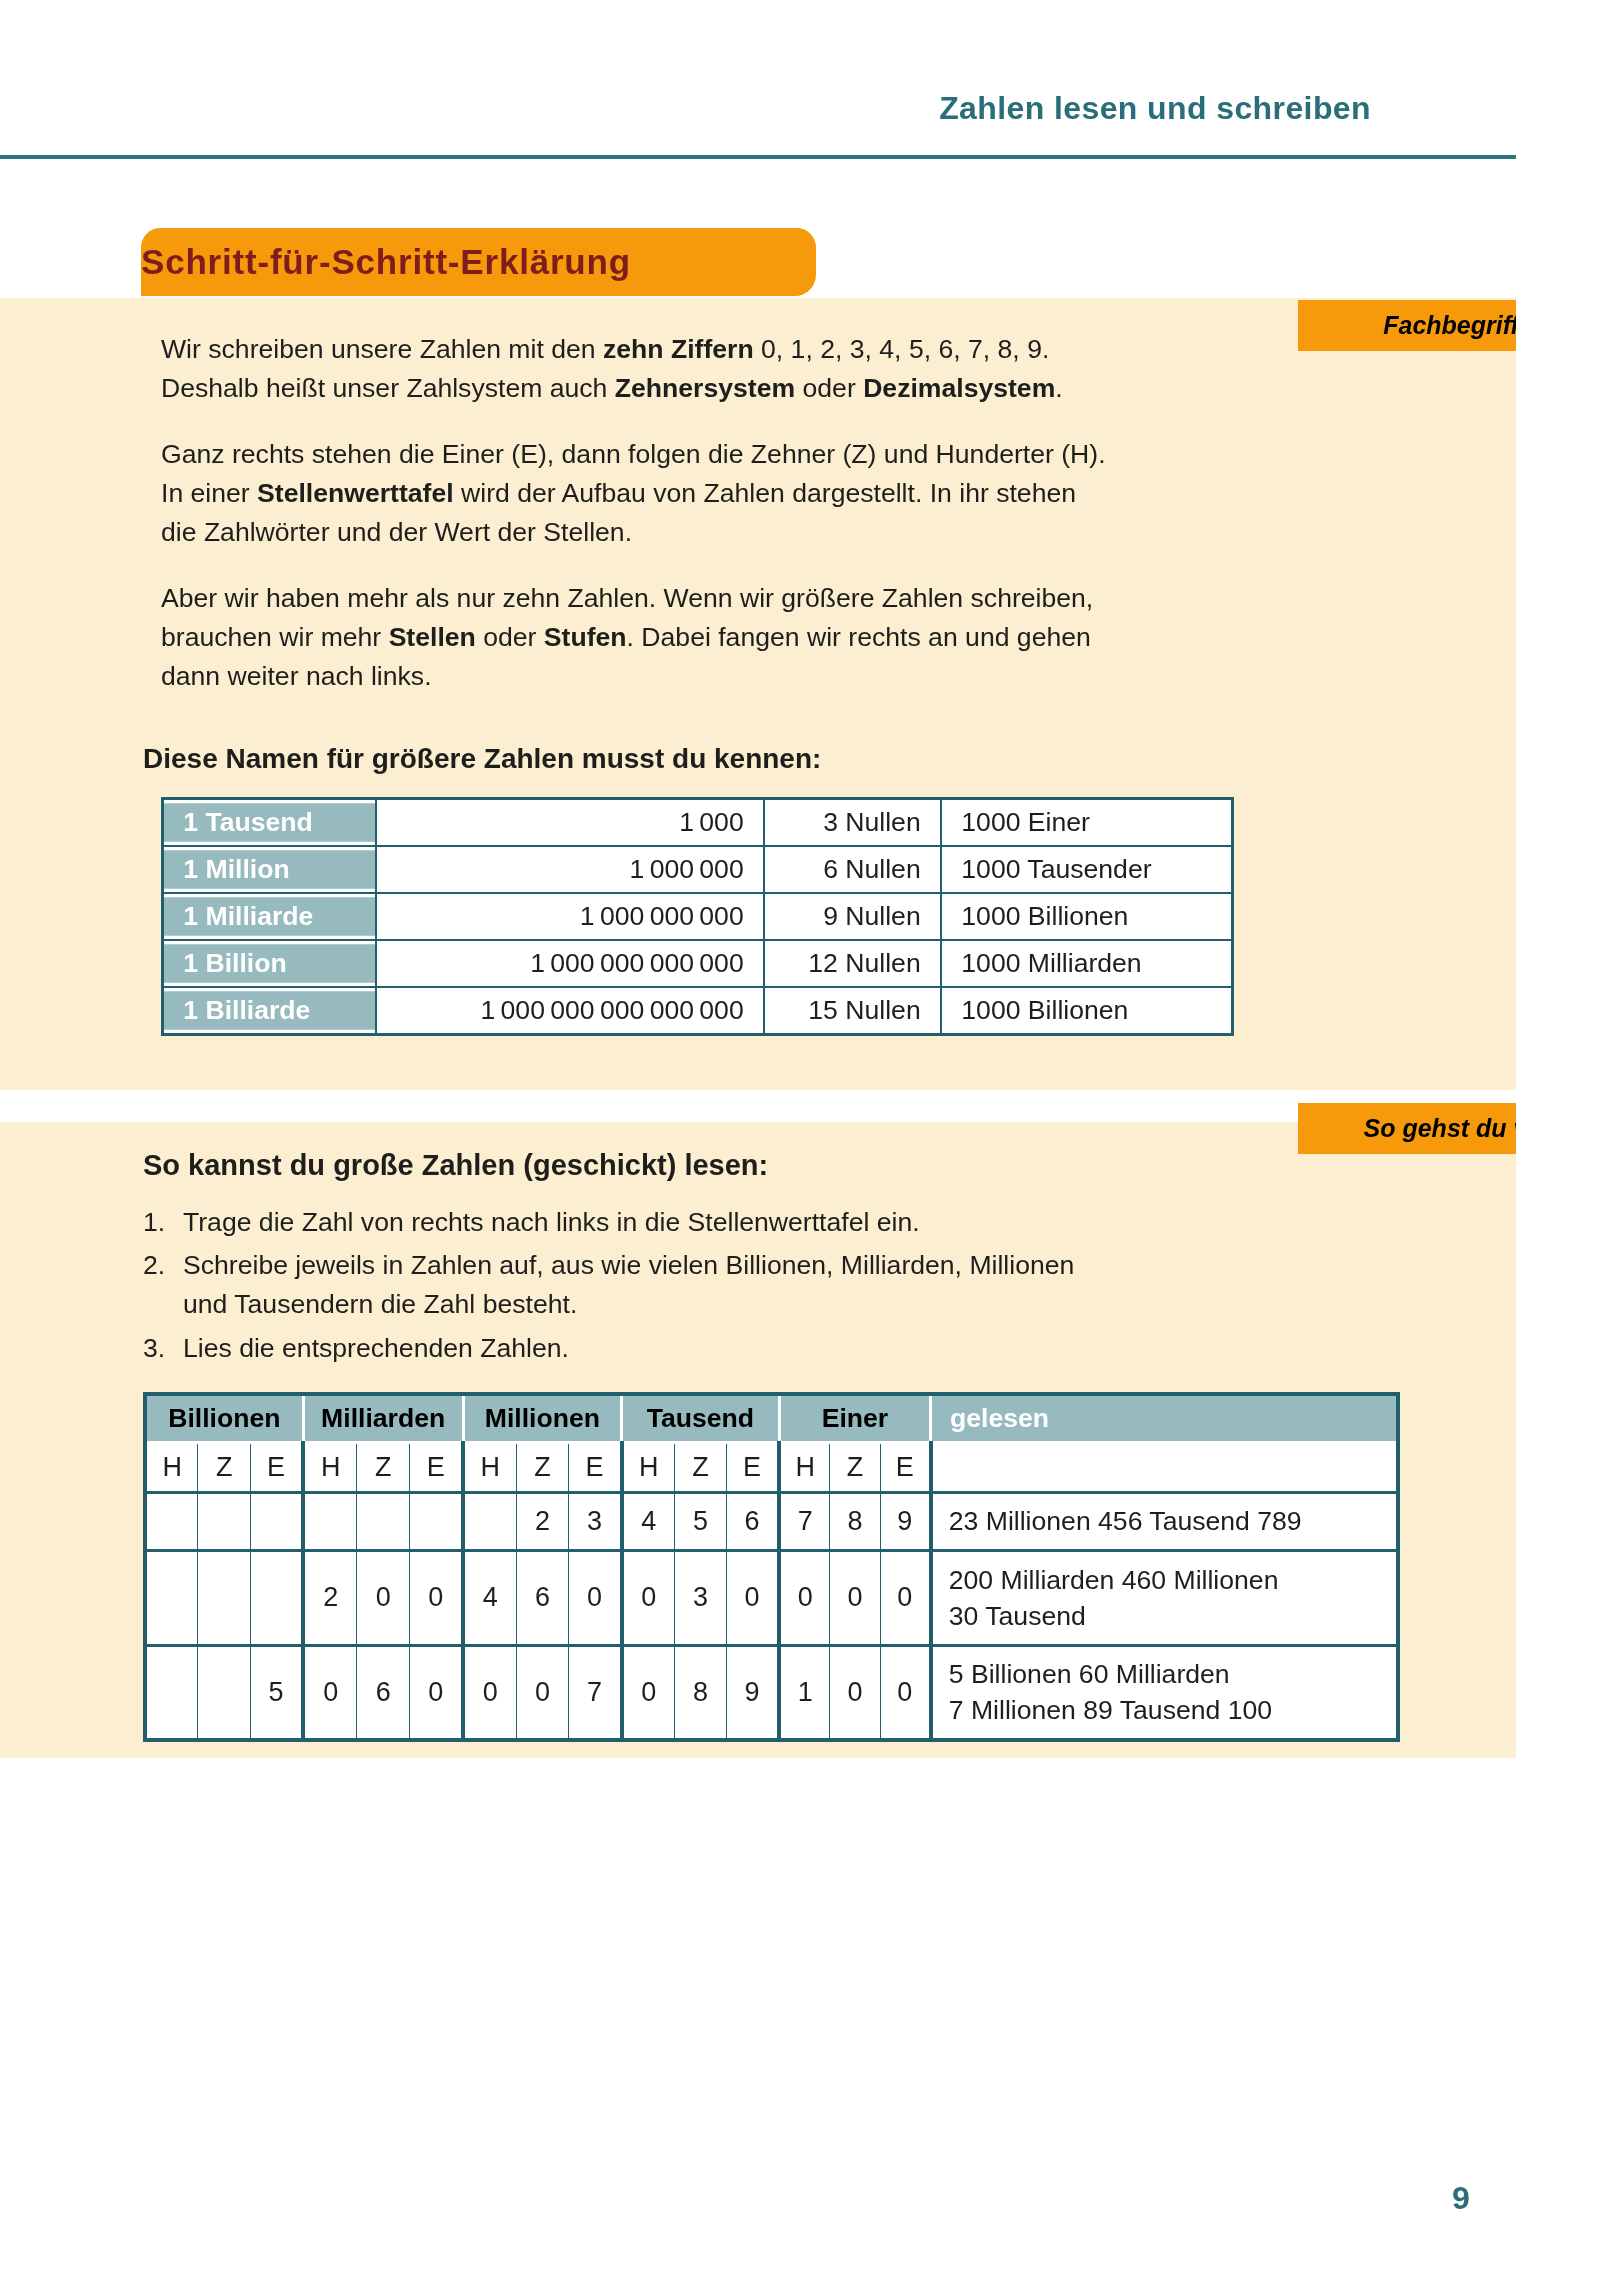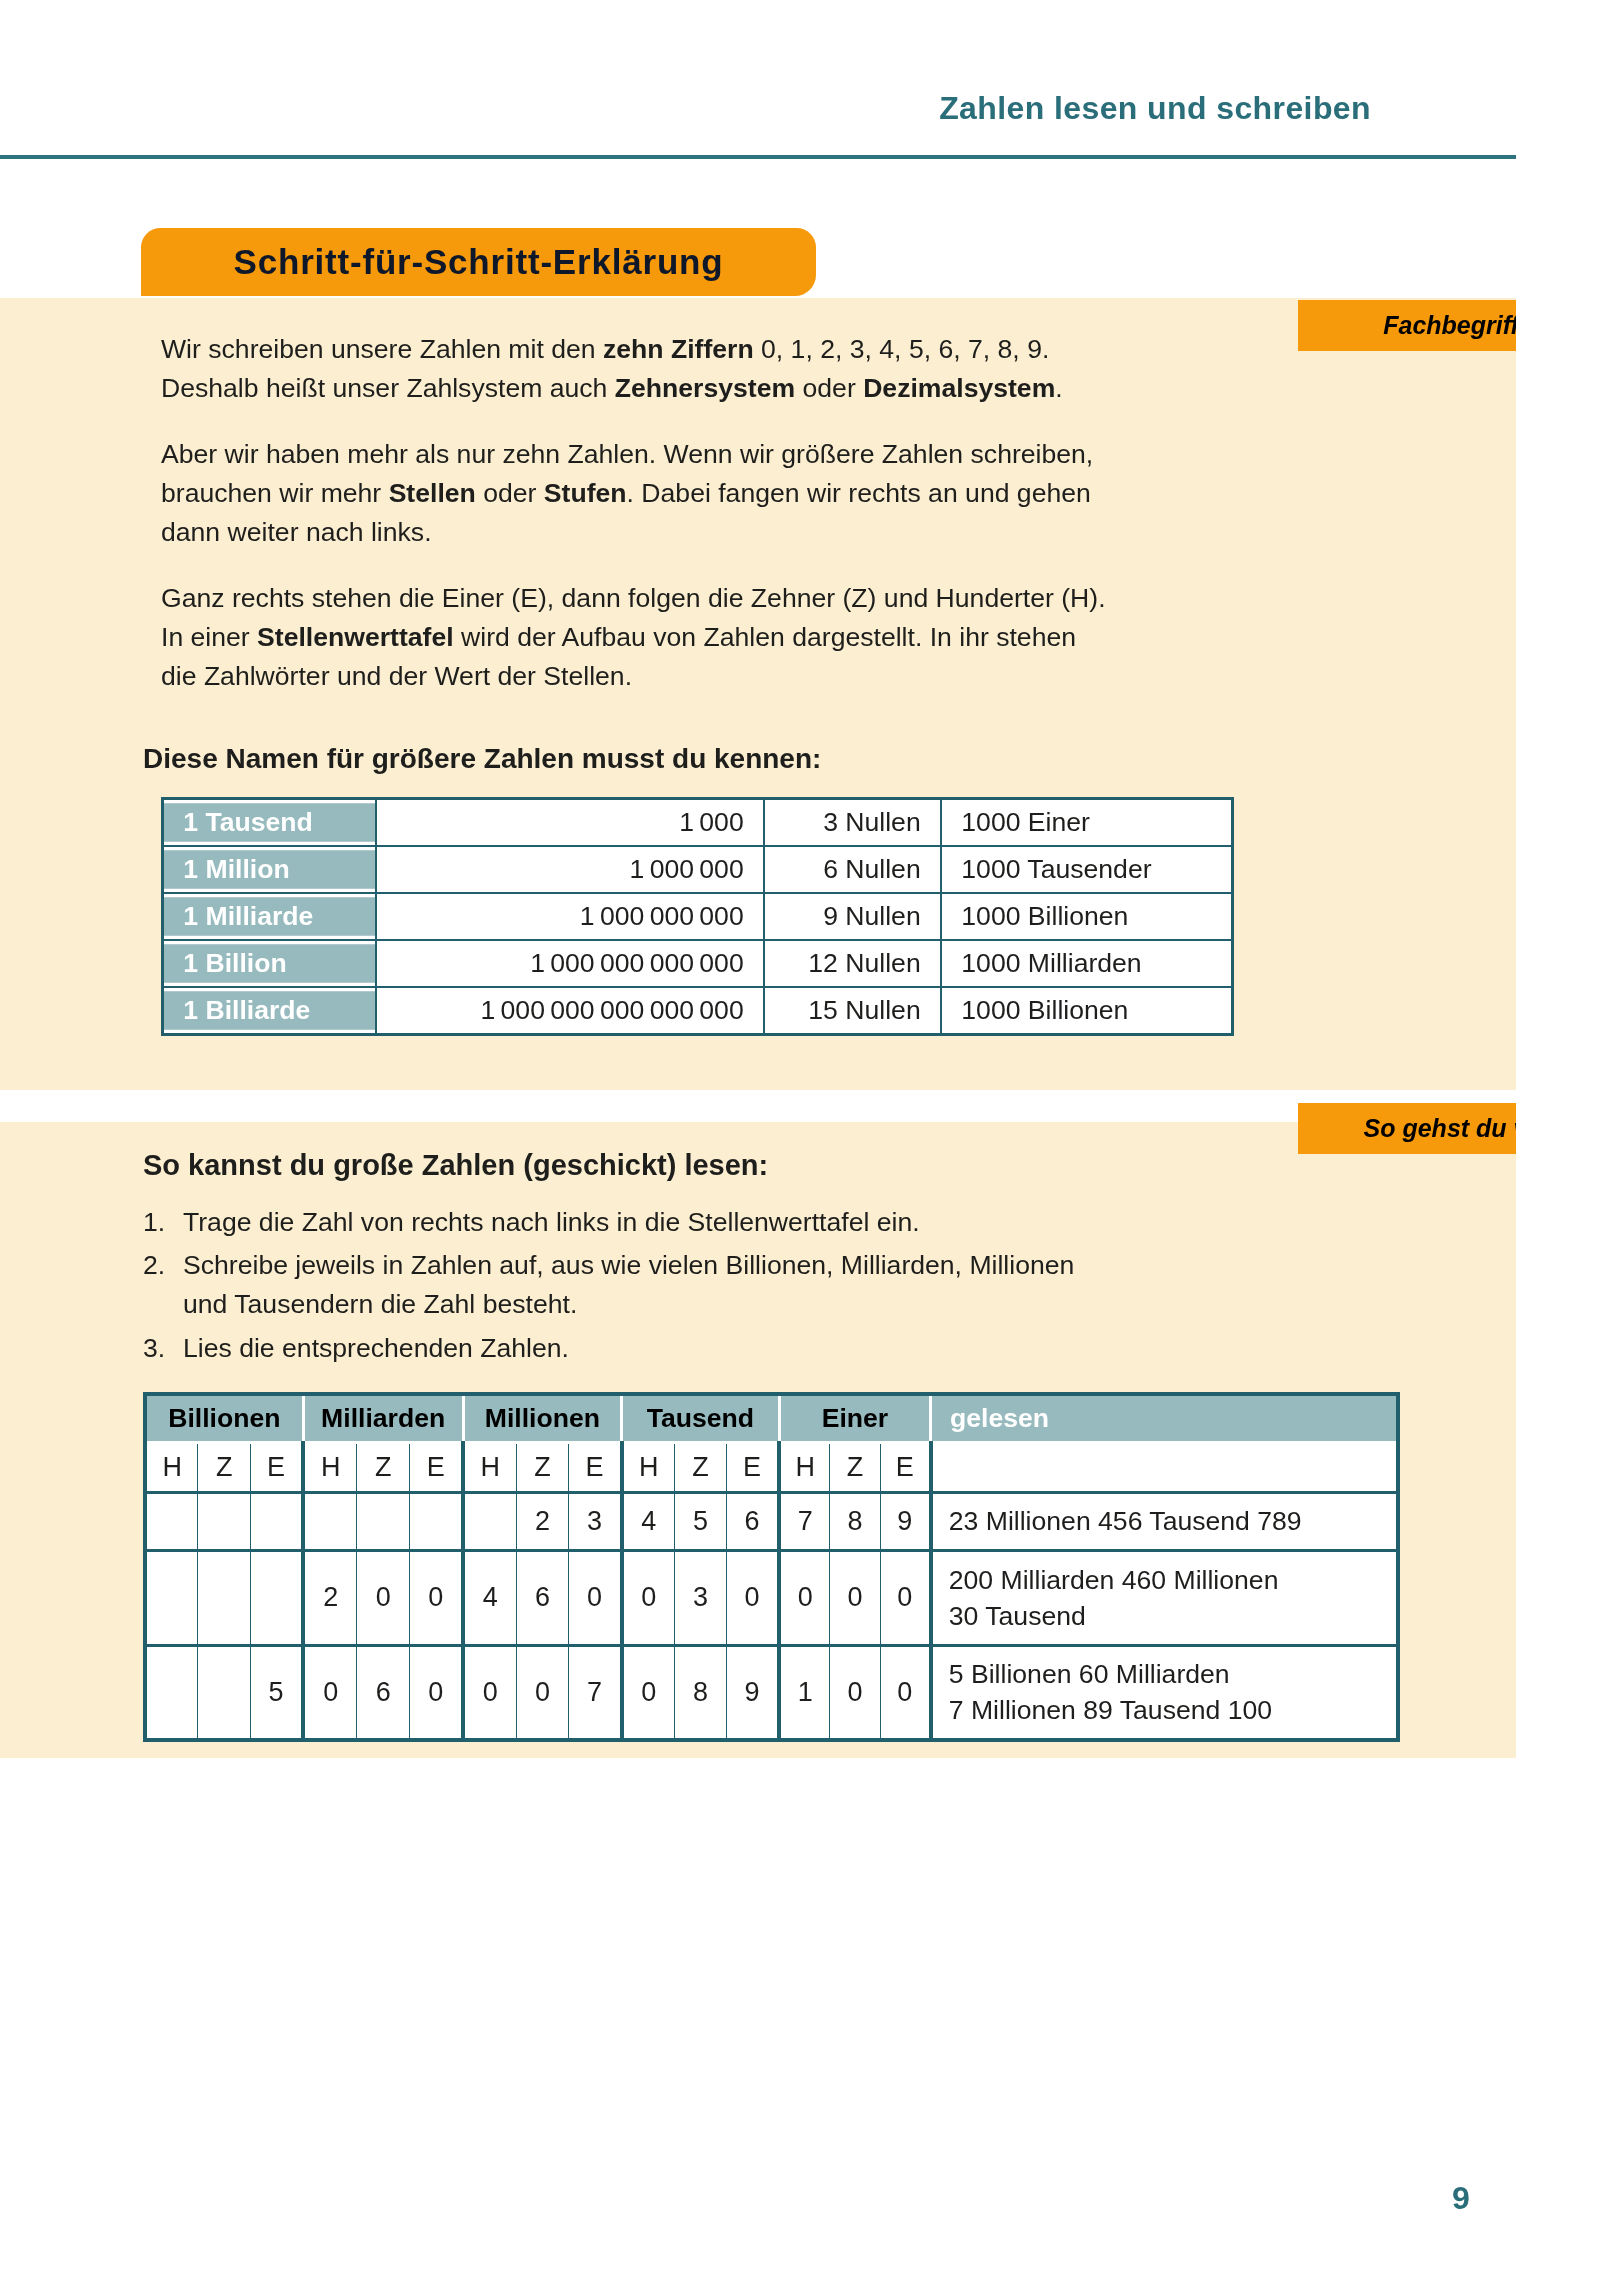--- a/index.html
+++ b/index.html
@@ -17,22 +17,22 @@
     font-family:"Liberation Sans",sans-serif;color:var(--ink);
   }
   .page-title{
     position:absolute;top:90px;right:145px;
     font-size:32px;font-weight:bold;color:var(--teal-text);letter-spacing:0.4px;
   }
   .head-rule{position:absolute;top:155px;left:0;width:100%;height:4px;background:var(--teal-rule);}
   .badge{
     position:absolute;top:228px;left:141px;width:675px;height:68px;
     background:var(--orange);border-radius:19.3px 19.3px 21px 0;
-    display:flex;align-items:center;justify-content:center;
-    color:#0f172a;font-size:35px;font-weight:bold;letter-spacing:0.8px;
+    display:flex;align-items:center;justify-content:flex-start;
+    color:#7f1d1d;font-size:35px;font-weight:bold;letter-spacing:0.8px;
   }
   .block{position:absolute;left:0;width:1618px;background:var(--beige);box-sizing:border-box;}
   .block1{top:298px;height:792px;padding:32px 0 0 143px;}
   .block2{top:1122px;height:636px;padding:24px 12px 0 143px;}
   .tab{
     position:absolute;right:0;width:320px;height:51px;background:var(--orange);
     display:flex;align-items:center;justify-content:center;
     color:#000000;font-size:25px;font-weight:bold;font-style:italic;
   }
   .tab1{top:2.4px;}
@@ -90,22 +90,22 @@
     <span>Schritt-für-Schritt-Erklärung</span>
   </div>
 
   <div class="block block1">
     <div class="tab tab1">
       <span>Fachbegriffe</span>
     </div>
     <div class="content">
       <div id="intro-paragraphs">
           <p><span class="seg">Wir schreiben unsere Zahlen mit den </span><strong class="b">zehn Ziffern</strong><span class="seg"> 0, 1, 2, 3, 4, 5, 6, 7, 8, 9.</span><br><span class="seg">Deshalb heißt unser Zahlsystem auch </span><strong class="b">Zehnersystem</strong><span class="seg"> oder </span><strong class="b">Dezimalsystem</strong><span class="seg">.</span></p>
+          <p><span class="seg">Ganz rechts stehen die Einer (E), dann folgen die Zehner (Z) und Hunderter (H).</span><br><span class="seg">In einer </span><strong class="b">Stellenwerttafel</strong><span class="seg"> wird der Aufbau von Zahlen dargestellt. In ihr stehen</span><br><span class="seg">die Zahlwörter und der Wert der Stellen.</span></p>
           <p><span class="seg">Aber wir haben mehr als nur zehn Zahlen. Wenn wir größere Zahlen schreiben,</span><br><span class="seg">brauchen wir mehr </span><strong class="b">Stellen</strong><span class="seg"> oder </span><strong class="b">Stufen</strong><span class="seg">. Dabei fangen wir rechts an und gehen</span><br><span class="seg">dann weiter nach links.</span></p>
-          <p><span class="seg">Ganz rechts stehen die Einer (E), dann folgen die Zehner (Z) und Hunderter (H).</span><br><span class="seg">In einer </span><strong class="b">Stellenwerttafel</strong><span class="seg"> wird der Aufbau von Zahlen dargestellt. In ihr stehen</span><br><span class="seg">die Zahlwörter und der Wert der Stellen.</span></p>
         </div>
       <div class="sec-heading">Diese Namen für größere Zahlen musst du kennen:</div>
       <div class="t1" id="names-table">
           <div class="t1row">
             <div class="c c1">1 Tausend</div>
             <div class="c c2">1 000</div>
             <div class="c c3">3 Nullen</div>
             <div class="c c4">1000 Einer</div>
           </div>
           <div class="t1row">

